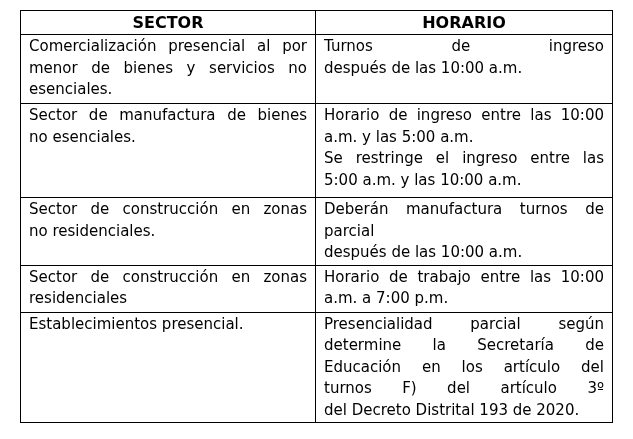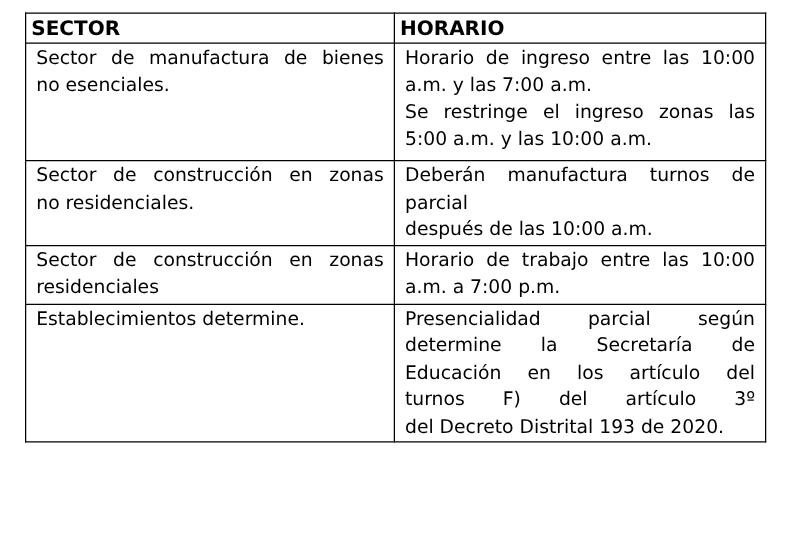--- a/index.html
+++ b/index.html
@@ -22,21 +22,21 @@
   .doc-table th,
   .doc-table td {
     border: 1.5px solid #000000;
     vertical-align: top;
     padding: 1px 8px 1px 8px;
     overflow: hidden;
   }
   .doc-table th {
     font-size: 16px;
     font-weight: bold;
-    text-align: left;
+    text-align: center;
     height: 23px;
     padding: 0 4px;
     line-height: 23px;
   }
   .cell {
     font-size: 15px;
   }
   .line {
     line-height: 21.5px;
     text-align: left;
@@ -63,29 +63,40 @@
     <col style="width:295px">
     <col style="width:297px">
   </colgroup>
   <thead>
     <tr class="r0">
       <th>SECTOR</th>
       <th>HORARIO</th>
     </tr>
   </thead>
   <tbody>
+    <tr class="r1">
+      <td class="cell">
+        <div class="line fill">Comercialización presencial al por</div>
+        <div class="line fill">menor de bienes y servicios no</div>
+        <div class="line">esenciales.</div>
+      </td>
+      <td class="cell">
+        <div class="line fill">Turnos de ingreso</div>
+        <div class="line">después de las 10:00 a.m.</div>
+      </td>
+    </tr>
     <tr class="r2">
       <td class="cell v-middle">
         <div class="line fill">Sector de manufactura de bienes</div>
         <div class="line">no esenciales.</div>
       </td>
       <td class="cell">
         <div class="line fill">Horario de ingreso entre las 10:00</div>
-        <div class="line">a.m. y las 7:00 a.m.</div>
-        <div class="line fill">Se restringe el ingreso zonas las</div>
+        <div class="line">a.m. y las 5:00 a.m.</div>
+        <div class="line fill">Se restringe el ingreso entre las</div>
         <div class="line">5:00 a.m. y las 10:00 a.m.</div>
       </td>
     </tr>
     <tr class="r3">
       <td class="cell">
         <div class="line fill">Sector de construcción en zonas</div>
         <div class="line">no residenciales.</div>
       </td>
       <td class="cell">
         <div class="line fill">Deberán manufactura turnos de</div>
@@ -98,21 +109,21 @@
         <div class="line fill">Sector de construcción en zonas</div>
         <div class="line">residenciales</div>
       </td>
       <td class="cell">
         <div class="line fill">Horario de trabajo entre las 10:00</div>
         <div class="line">a.m. a 7:00 p.m.</div>
       </td>
     </tr>
     <tr class="r5">
       <td class="cell v-middle">
-        <div class="line">Establecimientos determine.</div>
+        <div class="line">Establecimientos presencial.</div>
       </td>
       <td class="cell">
         <div class="line fill">Presencialidad parcial según</div>
         <div class="line fill">determine la Secretaría de</div>
         <div class="line fill">Educación en los artículo del</div>
         <div class="line fill">turnos F) del artículo 3º</div>
         <div class="line">del Decreto Distrital 193 de 2020.</div>
       </td>
     </tr>
   </tbody>

